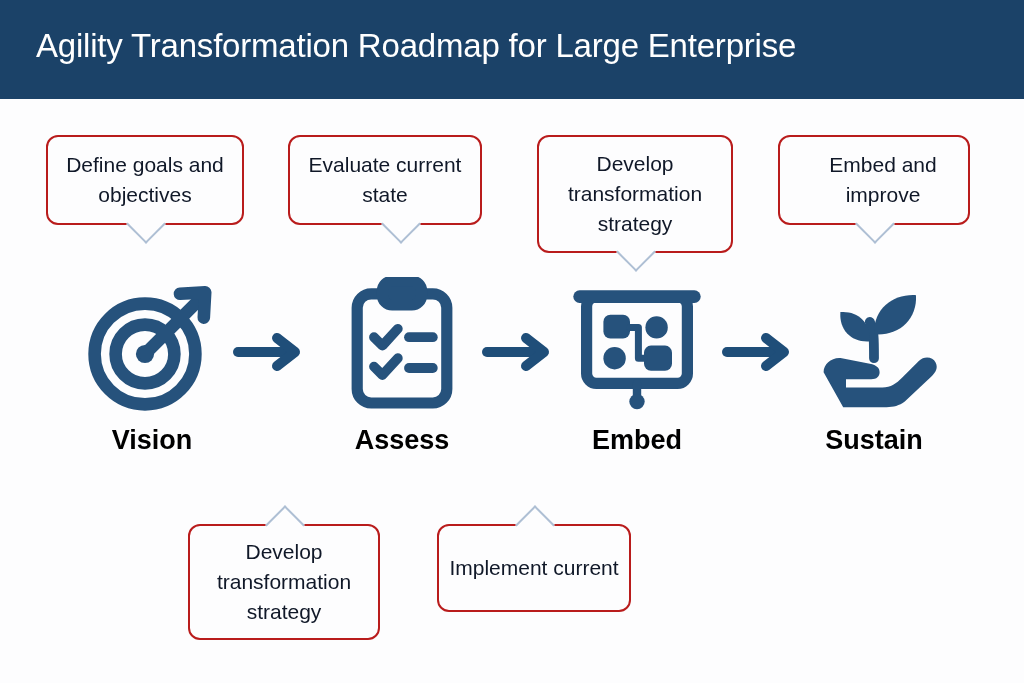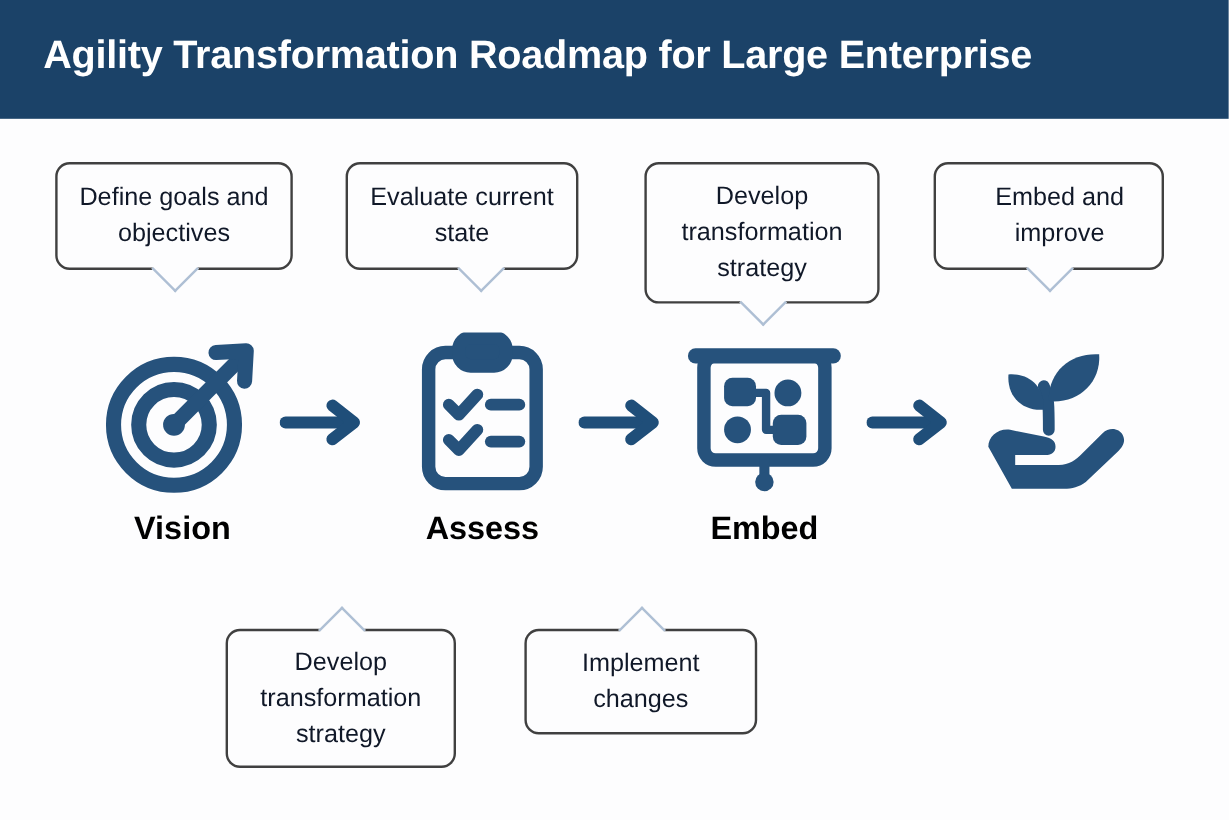--- a/index.html
+++ b/index.html
@@ -22,40 +22,40 @@
     width: 1024px;
     height: 99px;
     background: #1b4268;
     box-sizing: border-box;
   }
   .header-title {
     position: absolute;
     left: 36px;
     top: 27px;
     font-size: 33px;
-    font-weight: bold;
+    font-weight: normal;
     color: #ffffff;
     letter-spacing: -0.2px;
     white-space: nowrap;
   }
 
   
   .canvas {
     position: absolute;
     left: 0; top: 99px;
     width: 1024px;
     height: 584px;
   }
 
   
   .callout {
     position: absolute;
     box-sizing: border-box;
     background: #fdfdfe;
-    border: 2px solid #404040;
+    border: 2px solid #b91c1c;
     border-radius: 12px;
     display: flex;
     align-items: center;
     justify-content: center;
     text-align: center;
     color: #101828;
     font-size: 21px;
     line-height: 1.42;
     padding: 6px 10px;
   }
@@ -207,27 +207,28 @@
 
   <div class="step" style="left:794px; top:178px;">
     <div class="step-icon">
       <svg width="140" height="140" viewBox="0 0 100 100" fill="none">
         <path d="M50 58 C50 44 50 38 47 32" stroke="#26527c" stroke-width="7" stroke-linecap="round"></path>
         <path d="M50 40 C50 22 64 12 80 13 C81 30 68 42 51 41 Z" fill="#26527c"></path>
         <path d="M47 44 C47 32 38 24 26 25 C25 38 34 47 47 46 Z" fill="#26527c"></path>
         <path d="M14 68 C14 62 20 57 27 58 L47 62 C52 63 54 65 54 68 C54 71 52 73 48 73 L30 73 L30 79 L56 79 C62 79 66 76 70 72 L82 60 C86 56 92 57 94 61 C96 65 94 68 91 71 L72 89 C68 92 64 93 59 93 L28 93 Z" fill="#26527c"></path>
       </svg>
     </div>
+    <div class="step-label">Sustain</div>
   </div>
 
   <div class="callout" style="left:188px; top:425px; width:192px; height:116px;">
     <span class="ctext">Develop transformation strategy</span>
   </div>
   <div class="tail tail-up" style="left:271px; top:412px;"></div>
   <div class="tail-patch" style="left:273px; top:423px; width:22px;"></div>
 
   <div class="callout" style="left:437px; top:425px; width:194px; height:88px;">
-    <span class="ctext">Implement changes</span>
+    <span class="ctext">Implement current</span>
   </div>
   <div class="tail tail-up" style="left:521px; top:412px;"></div>
   <div class="tail-patch" style="left:523px; top:423px; width:22px;"></div>
 
 </div>
 
 </body></html>

